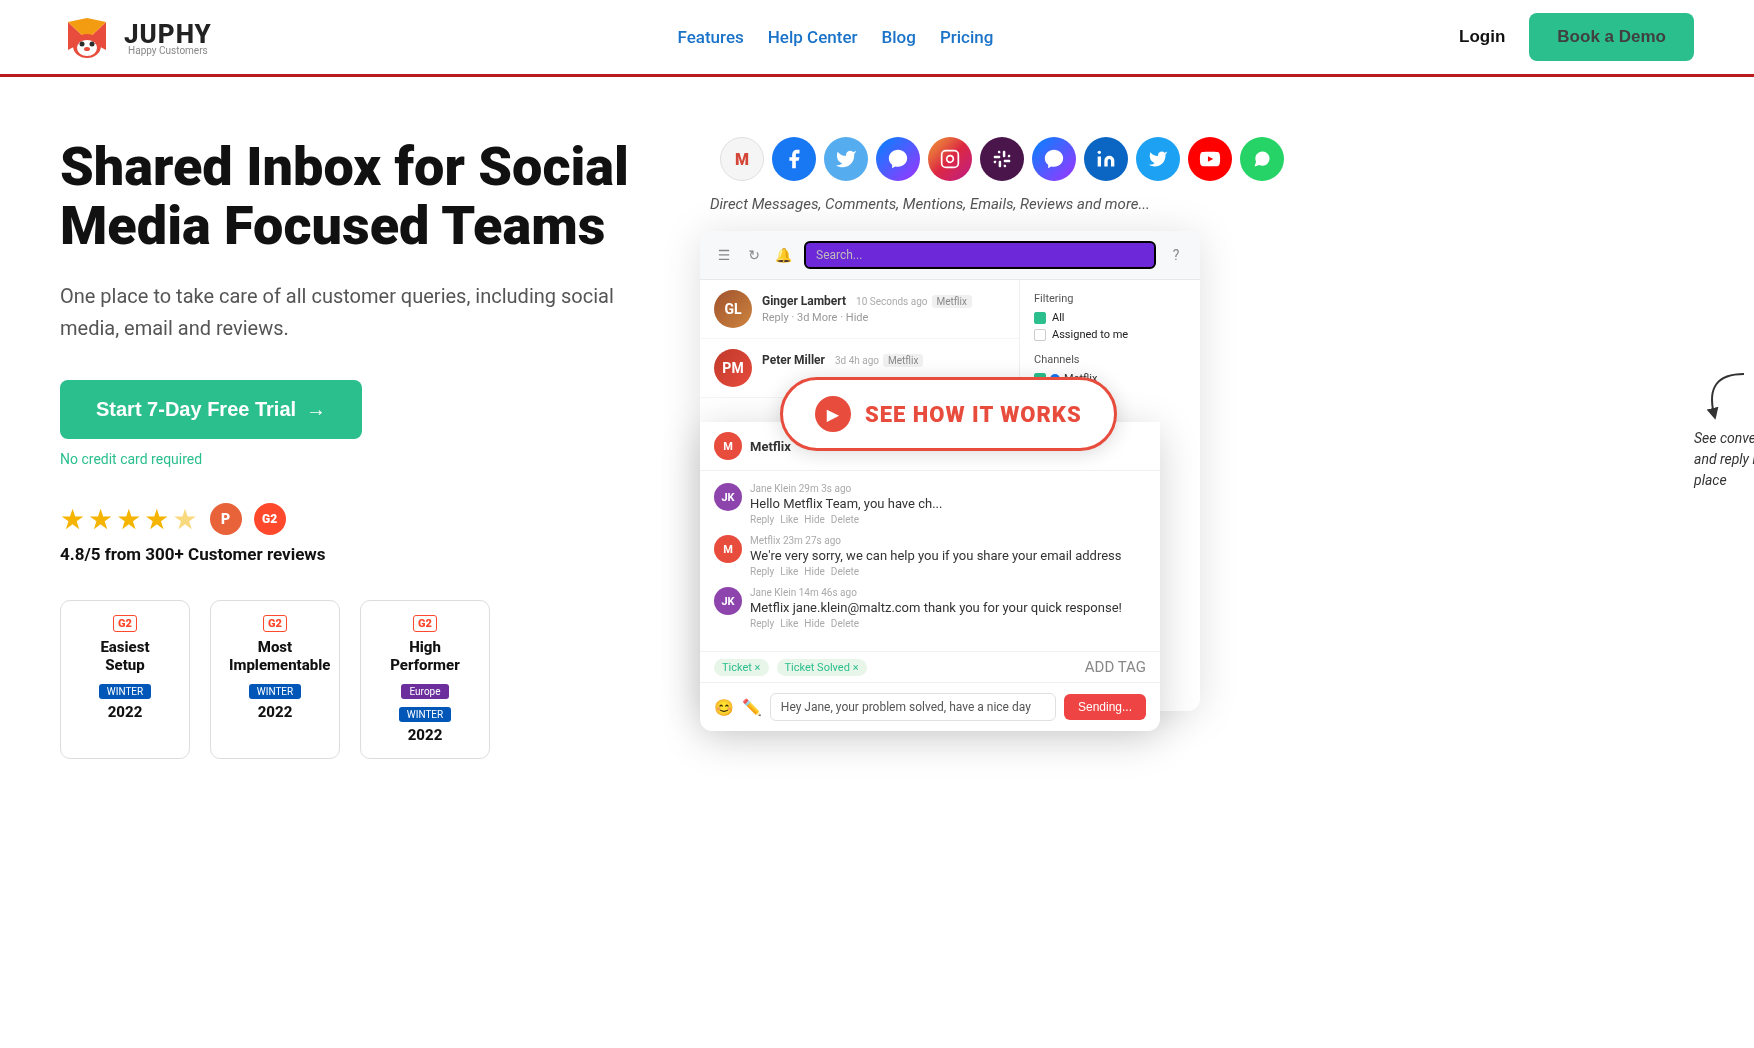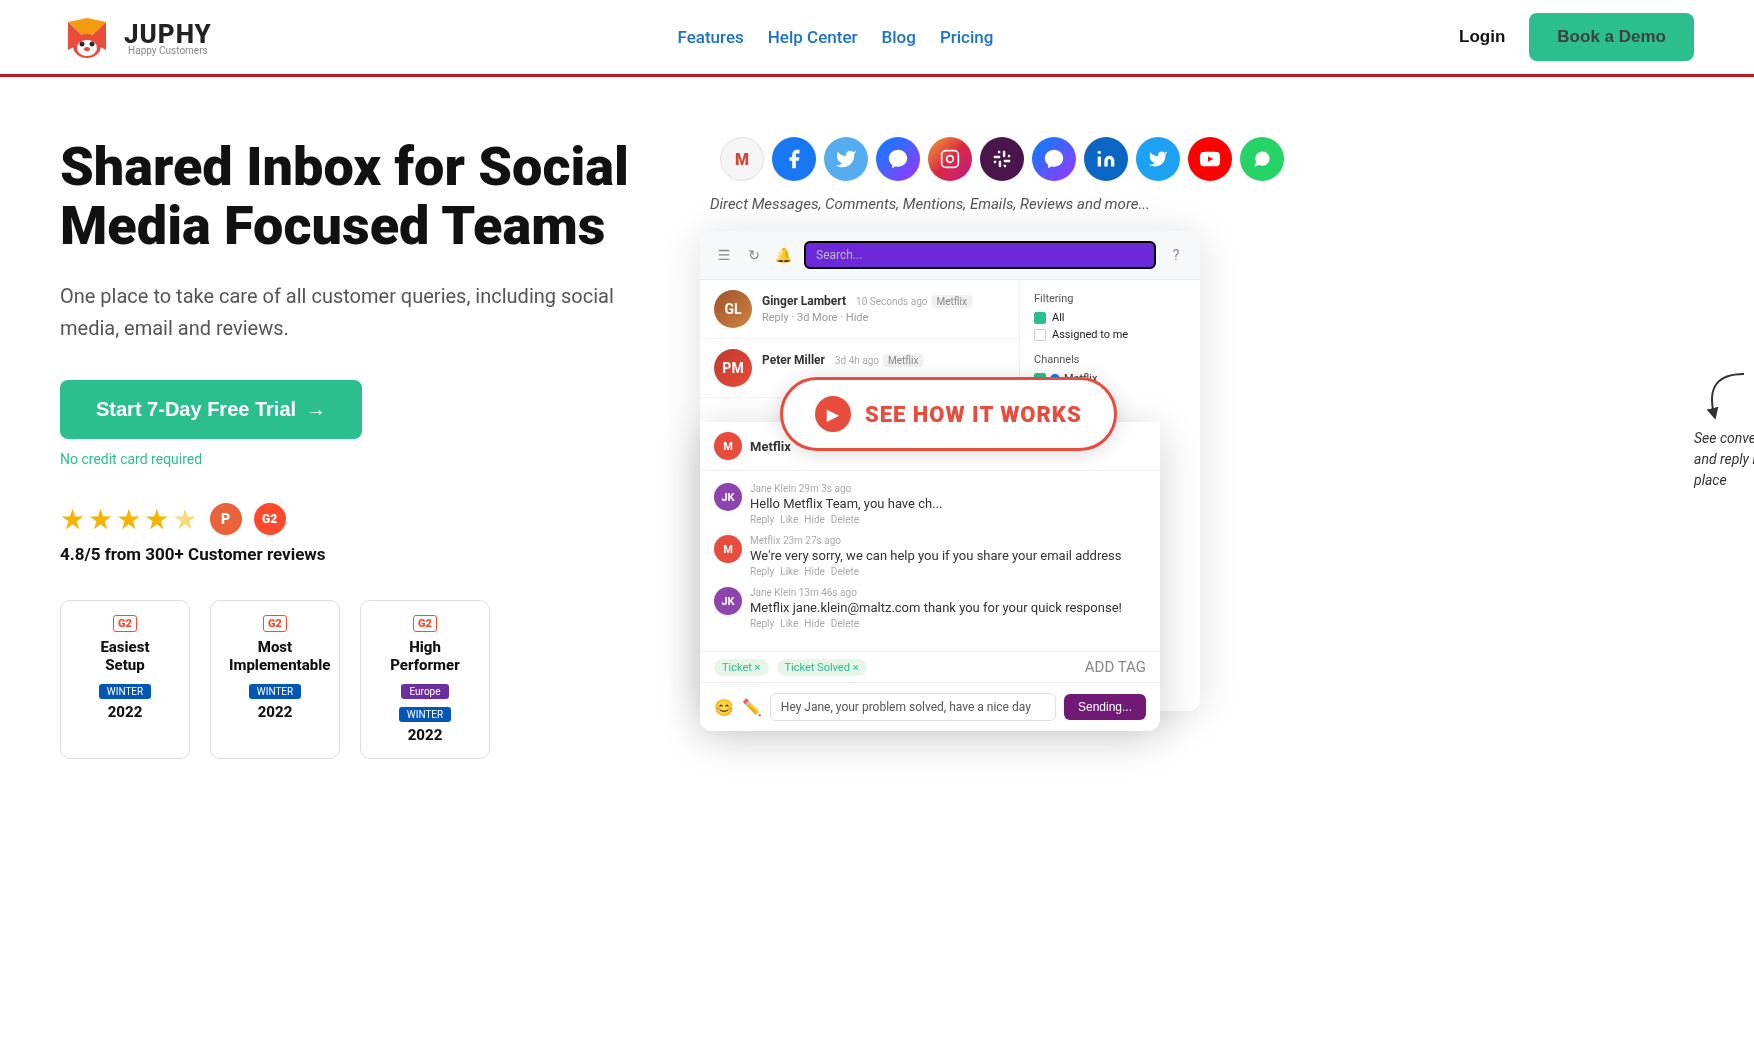--- a/index.html
+++ b/index.html
@@ -100,21 +100,21 @@
     .cm-av-user { background: #8e44ad; }
     .cm-content { }
     .cm-meta { font-size: 10px; color: #aaa; margin-bottom: 2px; }
     .cm-text { font-size: 13px; color: #333; }
     .chat-tags-bar { padding: 6px 14px; border-top: 1px solid #f0f0f0; border-bottom: 1px solid #f0f0f0; display: flex; align-items: center; gap: 8px; font-size: 11px; }
     .tag-pill { background: #e8f5e9; color: #2bbf8e; border-radius: 10px; padding: 2px 8px; }
     .tag-pill-solved { background: #e8f5e9; color: #2bbf8e; border-radius: 10px; padding: 2px 8px; }
     .add-tag-btn { margin-left: auto; font-size: 15px; color: #888; }
     .chat-footer { padding: 10px 14px; display: flex; align-items: center; gap: 8px; }
     .chat-input { flex: 1; border: 1px solid #e0e0e0; border-radius: 6px; padding: 6px 10px; font-size: 12px; color: #bbb; }
-    .send-btn { background: #701a75; color: #fff; border: none; border-radius: 6px; padding: 6px 14px; font-size: 12px; cursor: pointer; }
+    .send-btn { background: #ef4444; color: #fff; border: none; border-radius: 6px; padding: 6px 14px; font-size: 12px; cursor: pointer; }
 
     
     .see-how-btn { position: absolute; top: 210px; left: 120px; background: #fff; border: 3px solid #e74c3c; border-radius: 40px; padding: 16px 32px; display: flex; align-items: center; gap: 14px; cursor: pointer; box-shadow: 0 2px 20px rgba(0,0,0,0.15); z-index: 10; }
     .play-icon { width: 36px; height: 36px; border-radius: 50%; background: #e74c3c; display: flex; align-items: center; justify-content: center; color: #fff; font-size: 16px; }
     .see-how-text { font-size: 22px; font-weight: 900; color: #e74c3c; letter-spacing: 1px; }
     .annotation-text { font-style: italic; font-size: 14px; color: #333; line-height: 1.5; }
 
     .right-inner { position: relative; }
   </style>
 </head>
@@ -416,21 +416,21 @@
                 <span>Hide</span>
                 <span>Delete</span>
               </div>
             </div>
           </div>
           <div class="chat-msg">
             <div class="cm-avatar cm-av-user">JK</div>
             <div class="cm-content">
               <div class="cm-meta">
                 <span>Jane Klein</span>
-                <span>13m 46s ago</span>
+                <span>14m 46s ago</span>
               </div>
               <div class="cm-text">Metflix jane.klein@maltz.com thank you for your quick response!</div>
               <div style="display:flex;gap:6px;font-size:10px;color:#aaa;margin-top:3px;">
                 <span>Reply</span>
                 <span>Like</span>
                 <span>Hide</span>
                 <span>Delete</span>
               </div>
             </div>
           </div>

